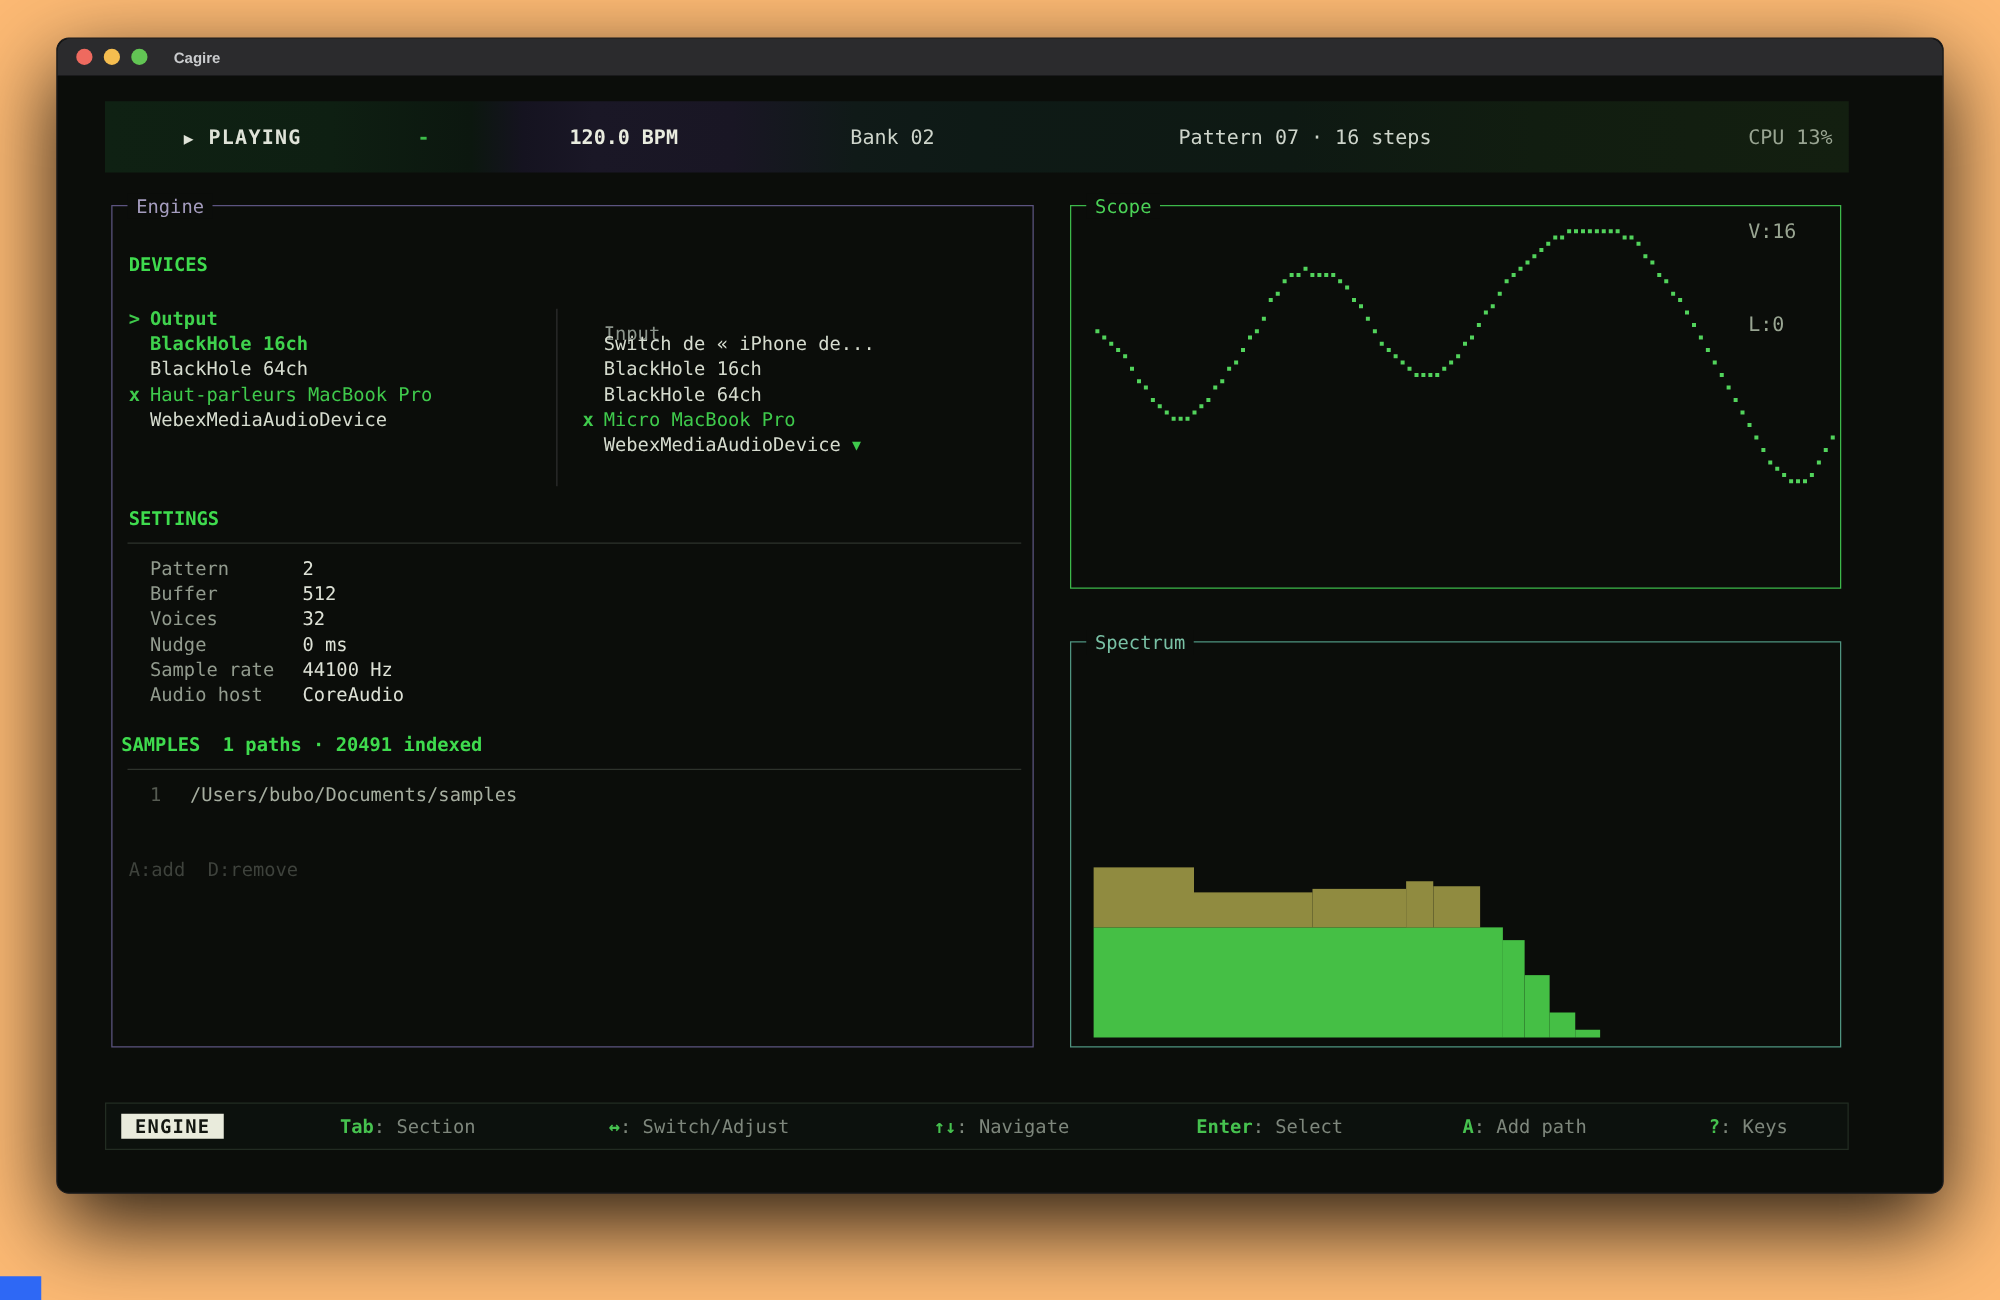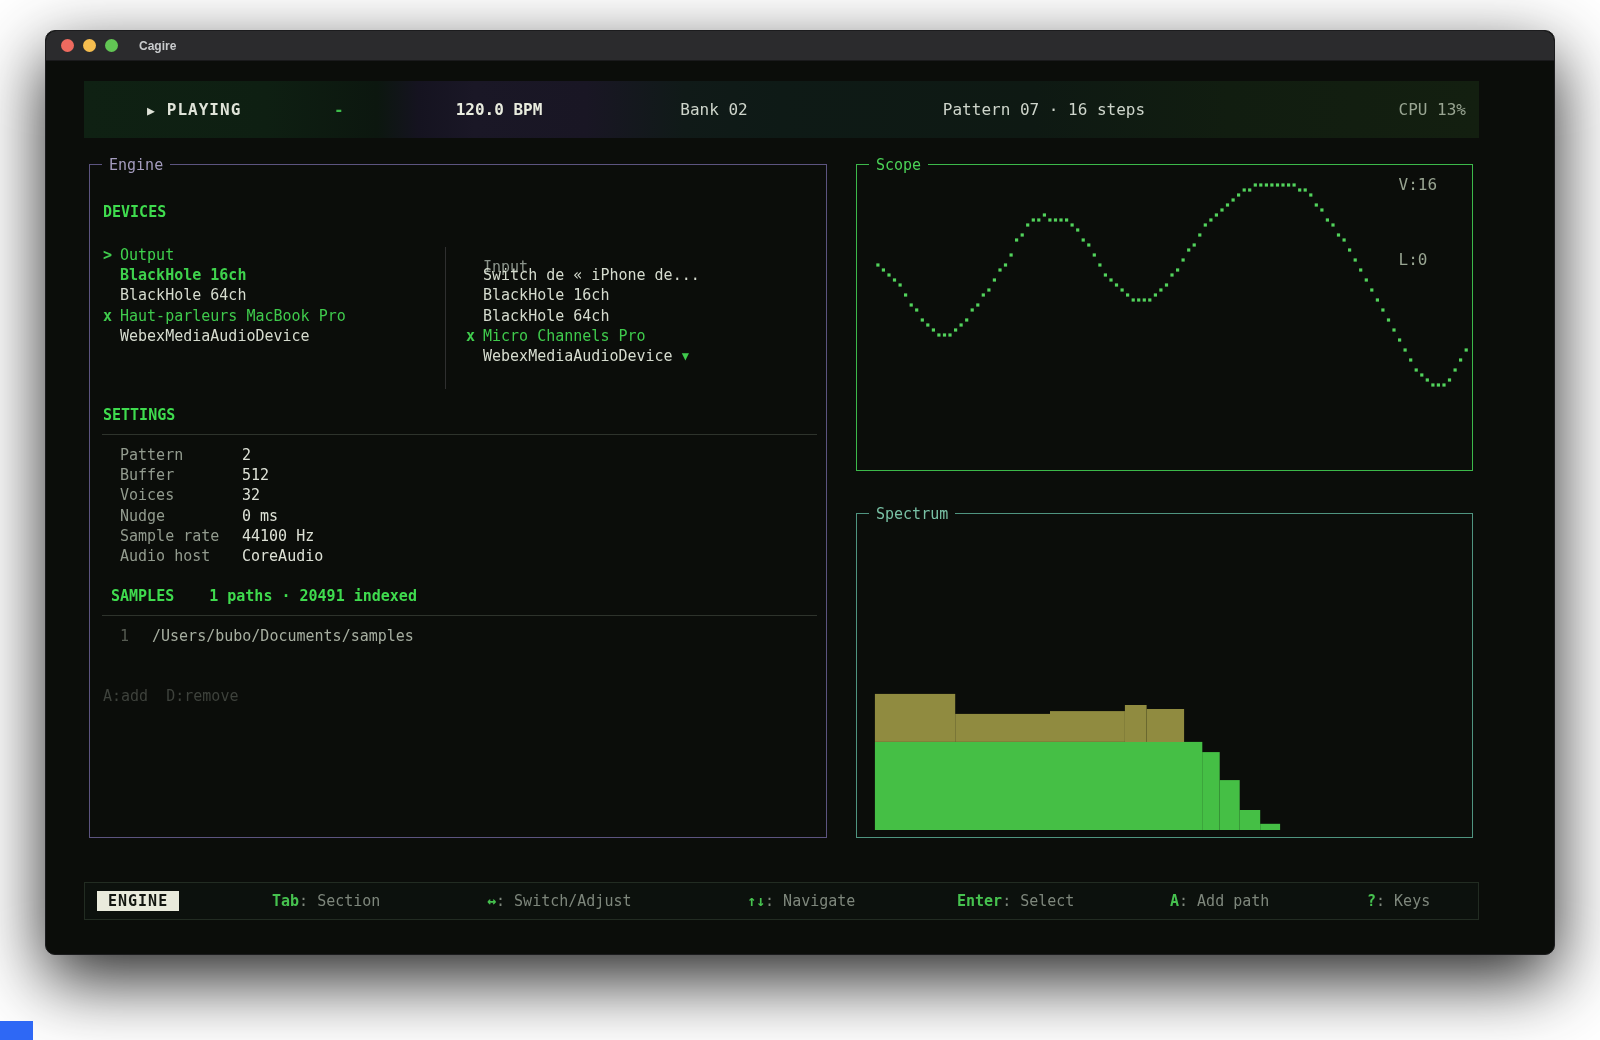--- a/index.html
+++ b/index.html
@@ -1,17 +1,17 @@
 <!DOCTYPE html>
 <html><head>
 <meta charset="utf-8">
 <style>
   * { margin:0; padding:0; box-sizing:border-box; }
   html,body { width:1600px; height:1040px; background:#000; font-family:"DejaVu Sans Mono", monospace; }
-  .stage { position:relative; width:1600px; height:1040px; background:#ffffff; overflow:hidden; }
+  .stage { position:relative; width:1600px; height:1040px; background:#fdba74; overflow:hidden; }
 
   .window { position:absolute; left:45px; top:30px; width:1510px; height:925px;
             background:#0b0d0a; border-radius:10px; box-shadow:0 25px 70px rgba(0,0,0,.85);
             border:1px solid #1c1c1e; }
   .titlebar { position:absolute; top:0; left:0; right:0; height:30px; background:#2b2b2d;
               border-radius:10px 10px 0 0; display:flex; align-items:center; border-bottom:1px solid #1a1a1c; }
   .light { width:13px; height:13px; border-radius:50%; margin-left:9px; }
   .light.red { background:#ee6a5f; margin-left:15px; }
   .light.yellow { background:#f5bd4f; }
   .light.green { background:#62c554; }
@@ -37,32 +37,32 @@
   .engine-label { color:#a49cbe; }
   .scope    { left:810px; top:133px; width:617px; height:307px; border-color:#3cb84a; }
   .scope-label { color:#4bd357; }
   .spectrum { left:810px; top:482px; width:617px; height:325px; border-color:#4f9480; }
   .spectrum-label { color:#79c1a5; }
   .panel svg { position:absolute; left:0; top:0; }
 
   .heading { position:absolute; color:#3fdb4e; font-weight:bold; font-size:15px; line-height:20px; }
   .h-devices { left:13px; top:37px; }
   .h-settings { left:13px; top:240px; }
-  .h-samples { left:21px; top:421px; display:flex; gap:35px; }
+  .h-samples { left:7px; top:421px; display:flex; gap:18px; }
   .hline { position:absolute; left:12px; width:715px; height:1px; background:#2e332c; }
   .l-settings { top:269px; }
   .l-samples { top:450px; }
 
   .dcol { position:absolute; width:340px; }
   .dcol.out { left:13px; top:80px; }
   .dcol.inp { left:376px; top:80px; }
   .vdivider { position:absolute; left:355px; top:82px; width:1px; height:142px; background:#2f2f2f; }
   .drow { height:20.2px; line-height:20px; font-size:15px; display:flex; white-space:pre; }
   .drow .mk { width:17px; color:#3fca4c; font-weight:bold; }
-  .drow.hdr-out .lb { color:#3fd24d; font-weight:normal; }
+  .drow.hdr-out .lb { color:#3fd24d; font-weight:bold; }
   .drow.sel .lb { color:#3fd24d; font-weight:bold; }
   .drow.act .lb { color:#3fca4c; }
   .drow.norm .lb { color:#d6dccf; }
   .drow.hdr-in .lb { color:#8b948b;margin-top:12px; }
   .drow .sfx { color:#3fca4c; margin-left:9px; font-size:12px; line-height:20px; }
   .drow.pager .lb { color:#4a5046; }
 
   .srows { position:absolute; left:30px; top:280px; }
   .srow { height:20.2px; line-height:20px; font-size:15px; display:flex; }
   .srow .sl { width:122px; color:#929b8e; }
@@ -120,21 +120,21 @@
           <div class="drow norm"><span class="mk"></span><span class="lb">BlackHole 64ch</span></div>
           <div class="drow act"><span class="mk">x</span><span class="lb">Haut-parleurs MacBook Pro</span></div>
           <div class="drow norm"><span class="mk"></span><span class="lb">WebexMediaAudioDevice</span></div>
         </div>
       <div class="vdivider"></div>
       <div class="dcol inp" id="input-col">
           <div class="drow hdr-in"><span class="mk"></span><span class="lb">Input</span></div>
           <div class="drow norm"><span class="mk"></span><span class="lb">Switch de « iPhone de...</span></div>
           <div class="drow norm"><span class="mk"></span><span class="lb">BlackHole 16ch</span></div>
           <div class="drow norm"><span class="mk"></span><span class="lb">BlackHole 64ch</span></div>
-          <div class="drow act"><span class="mk">x</span><span class="lb">Micro Channels Pro</span></div>
+          <div class="drow act"><span class="mk">x</span><span class="lb">Micro MacBook Pro</span></div>
           <div class="drow norm"><span class="mk"></span><span class="lb">WebexMediaAudioDevice</span><span class="sfx">▼</span></div>
         </div>
       <div class="heading h-settings">SETTINGS</div>
       <div class="hline l-settings"></div>
       <div class="srows" id="settings-rows">
           <div class="srow">
             <span class="sl">Pattern</span>
             <span class="sv">2</span>
           </div>
           <div class="srow">

